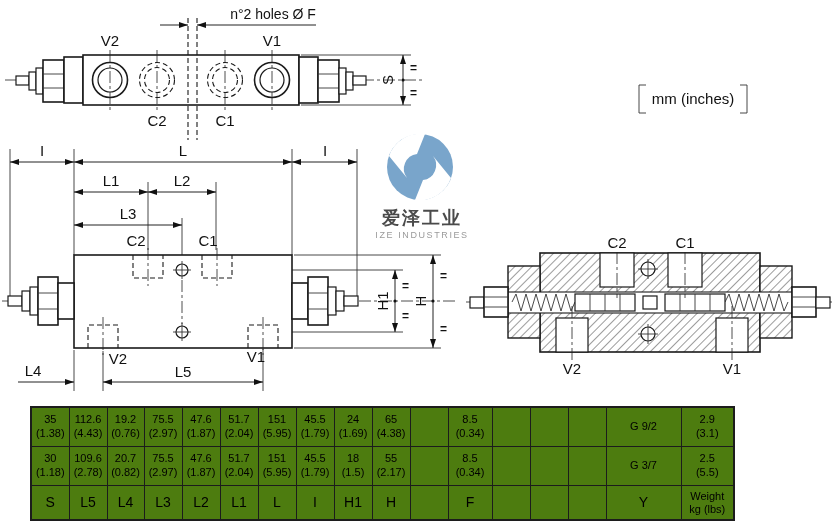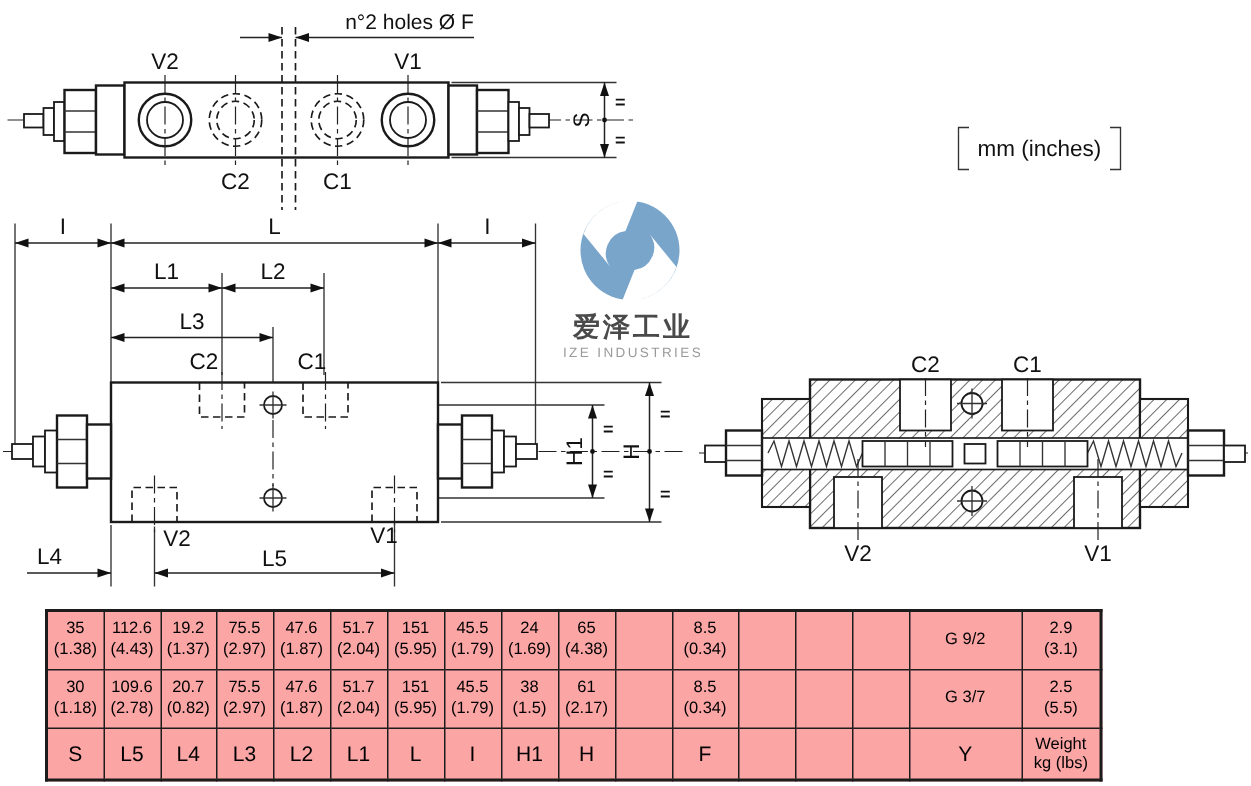--- a/index.html
+++ b/index.html
@@ -12,21 +12,21 @@
   .o{fill:#fff;stroke:#1a1a1a;stroke-width:1.6;}
   .o2{fill:#fff;stroke:#1a1a1a;stroke-width:1.2;}
   .tl{stroke:#333;stroke-width:0.9;fill:none;}
   .dim{stroke:#222;stroke-width:1;fill:none;}
   .cl{stroke:#222;stroke-width:0.8;fill:none;stroke-dasharray:12 3 3 3;}
   .dsh{fill:none;stroke:#1a1a1a;stroke-width:1.1;stroke-dasharray:5 3;}
   .cn-text{font-size:18px;font-weight:bold;letter-spacing:2px;fill:#4a4a4a;}
   .en-text{font-size:9px;letter-spacing:1.6px;fill:#9a9a9a;}
   
   #spec-table{position:absolute;left:30px;top:406px;border-collapse:collapse;
-              table-layout:fixed;width:704px;height:111px;background:#fca5a5;}
+              table-layout:fixed;width:704px;height:111px;background:#4d7c0f;}
   #spec-table td{border:1.5px solid #1c1c1c;text-align:center;vertical-align:middle;
                  font-size:11px;line-height:1.25;white-space:pre-line;padding:0;color:#000;}
   #spec-table{border:2px solid #1c1c1c;}
   #spec-table tr.hdr td{font-size:14px;}
   #spec-table tr.hdr td.small{font-size:11px;line-height:1.1;}
   #spec-table tr.vals td{height:38px;}
   #spec-table tr.hdr td{height:33px;}
 </style>
 </head>
 <body>
@@ -291,21 +291,21 @@
         <col style="width:75px">
     <col style="width:53px">
   </colgroup>
   <tbody>
     <tr class="vals">
       <td>35
 (1.38)</td>
       <td>112.6
 (4.43)</td>
       <td>19.2
-(1.37)</td>
+(0.76)</td>
       <td>75.5
 (2.97)</td>
       <td>47.6
 (1.87)</td>
       <td>51.7
 (2.04)</td>
       <td>151
 (5.95)</td>
       <td>45.5
 (1.79)</td>
@@ -333,23 +333,23 @@
       <td>75.5
 (2.97)</td>
       <td>47.6
 (1.87)</td>
       <td>51.7
 (2.04)</td>
       <td>151
 (5.95)</td>
       <td>45.5
 (1.79)</td>
-      <td>38
+      <td>18
 (1.5)</td>
-      <td>61
+      <td>55
 (2.17)</td>
       <td></td>
       <td>8.5
 (0.34)</td>
       <td></td>
       <td></td>
       <td></td>
       <td>G 3/7</td>
       <td>2.5
 (5.5)</td>

